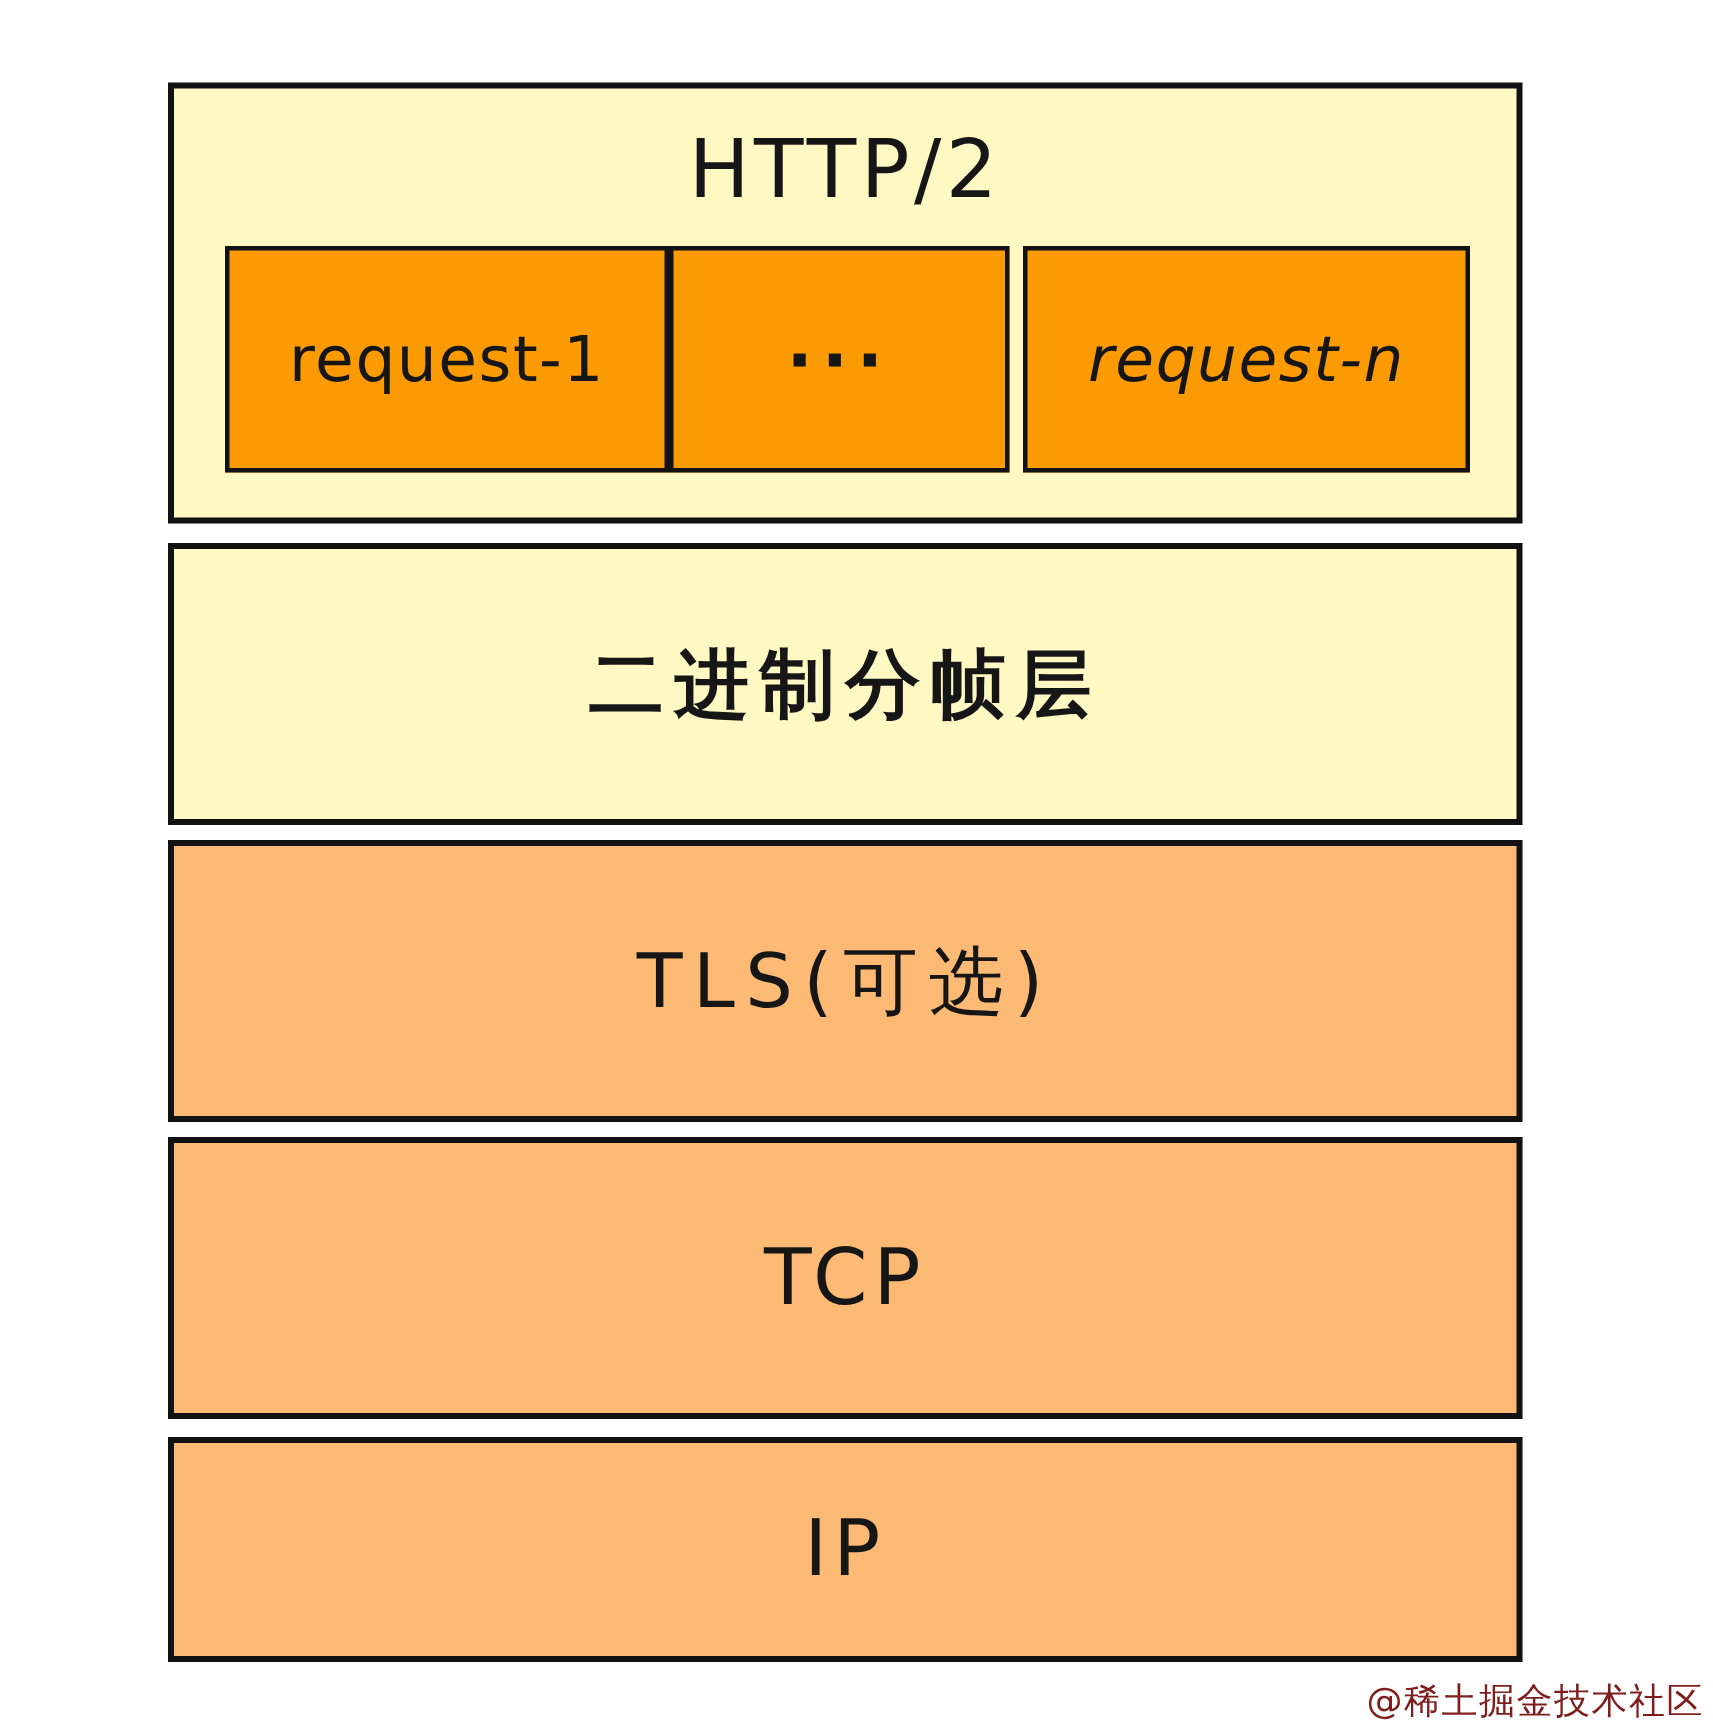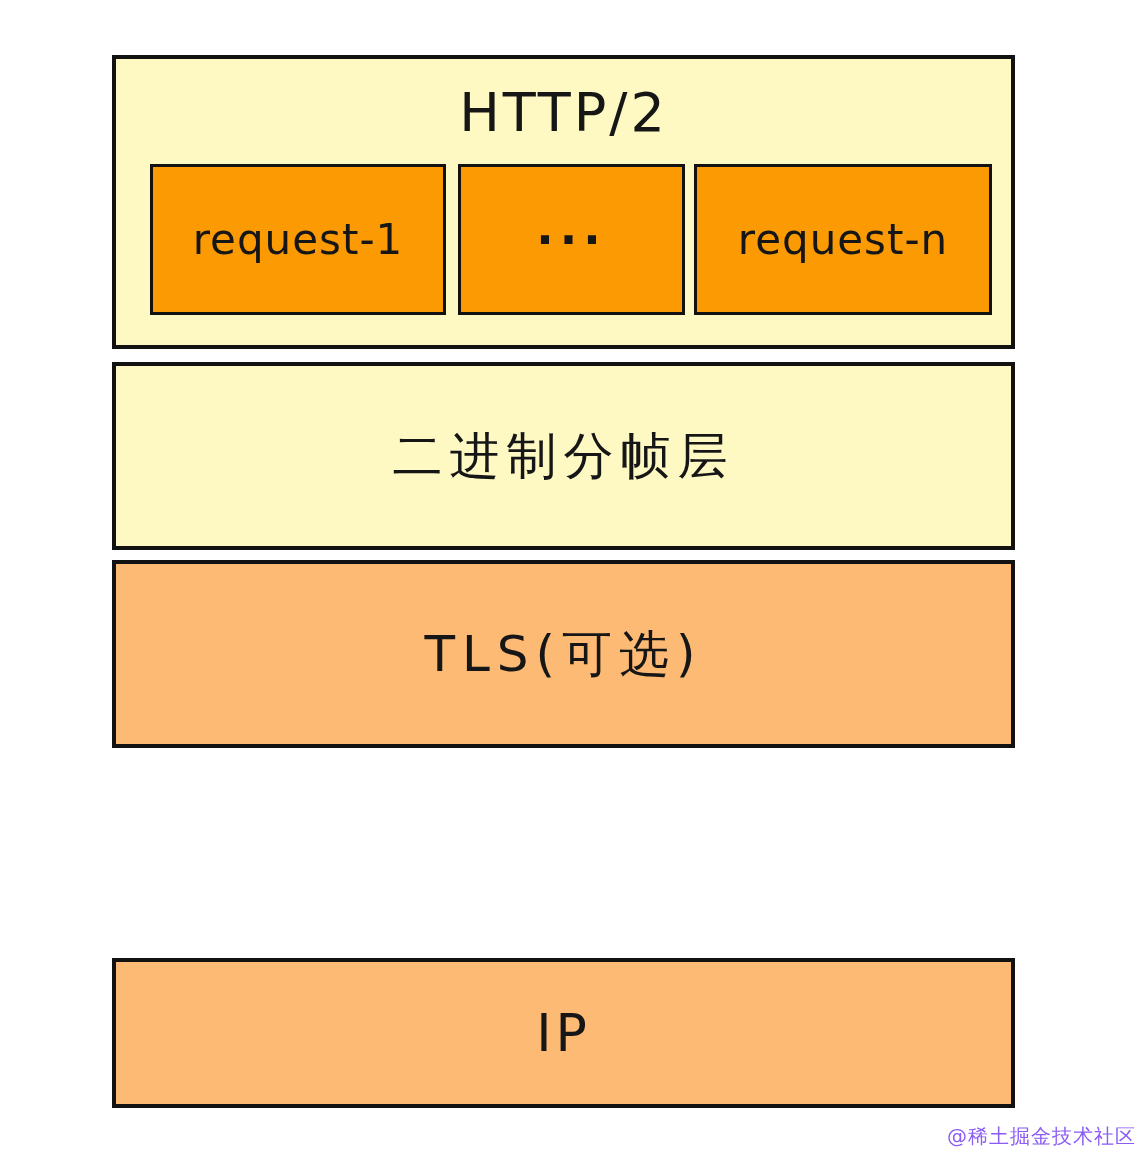--- a/index.html
+++ b/index.html
@@ -19,21 +19,21 @@
     width: 903px;
     border: 4px solid #121212;
     display: flex;
     align-items: center;
     justify-content: center;
   }
   .orange { background: #fef9c3; }
   .blue   { background: #fdba74; }
 
   .layer-http2 { top: 55px;  height: 294px; display: block; }
-  .layer-bin   { top: 362px; height: 188px; }
+  .layer-bin   { top: 362px; height: 188px; font-weight: bold; }
   .layer-tls   { top: 560px; height: 188px; }
   .layer-tcp   { top: 758px; height: 188px; }
   .layer-ip    { top: 958px; height: 150px; }
 
   .layer-label {
     font-size: 50px;
     letter-spacing: 7px;
     white-space: nowrap;
   }
   .layer-tcp .layer-label,
@@ -58,30 +58,30 @@
   }
   .req-box {
     border: 3px solid #121212;
     background: #FB9A03;
     display: flex;
     align-items: center;
     justify-content: center;
     font-size: 42px;
     letter-spacing: 1px;
   }
-  .req-first { width: 296px; margin-right: 12px; }
+  .req-first { width: 296px; }
   .req-mid   { width: 227px; margin-right: 9px; font-size: 46px; font-weight: bold; letter-spacing: 6px; }
-  .req-last  { width: 298px; }
+  .req-last  { width: 298px; font-style: italic; }
 
   .watermark {
     position: absolute;
     right: 6px;
     bottom: 6px;
-    font-size: 20px;
-    color: #8b5cf6;
+    font-size: 24px;
+    color: #7f1d1d;
     letter-spacing: 1px;
   }
 </style>
 </head>
 <body>
 
 <div class="page">
 
   <div class="layer orange layer-http2">
     <div class="http2-title">HTTP/2</div>
@@ -93,20 +93,23 @@
   </div>
 
   <div class="layer orange layer-bin">
     <span class="layer-label">二进制分帧层</span>
   </div>
 
   <div class="layer blue layer-tls">
     <span class="layer-label">TLS(可选)</span>
   </div>
 
+  <div class="layer blue layer-tcp">
+    <span class="layer-label">TCP</span>
+  </div>
 
   <div class="layer blue layer-ip">
     <span class="layer-label">IP</span>
   </div>
 
   <div class="watermark">@稀土掘金技术社区</div>
 
 </div>
 
 </body></html>

